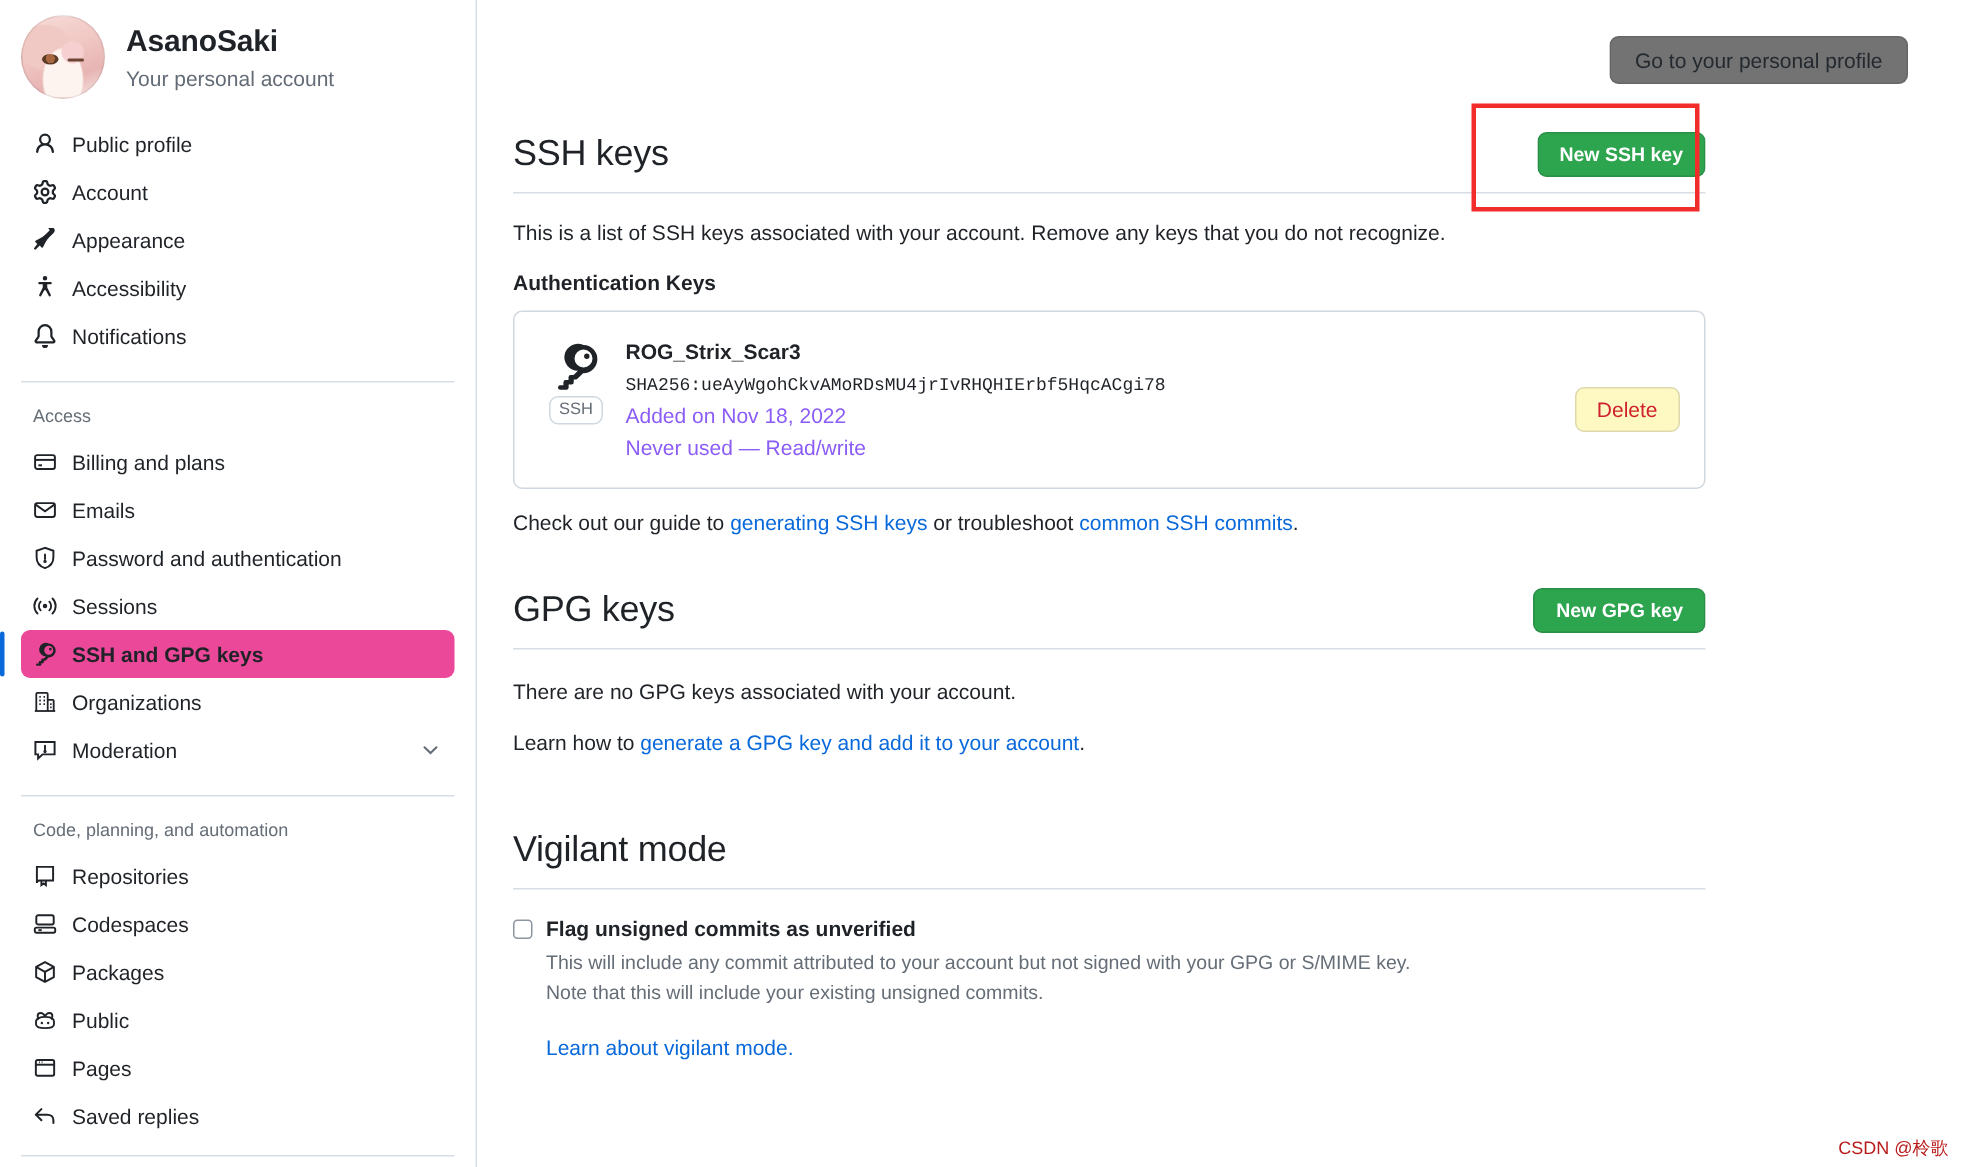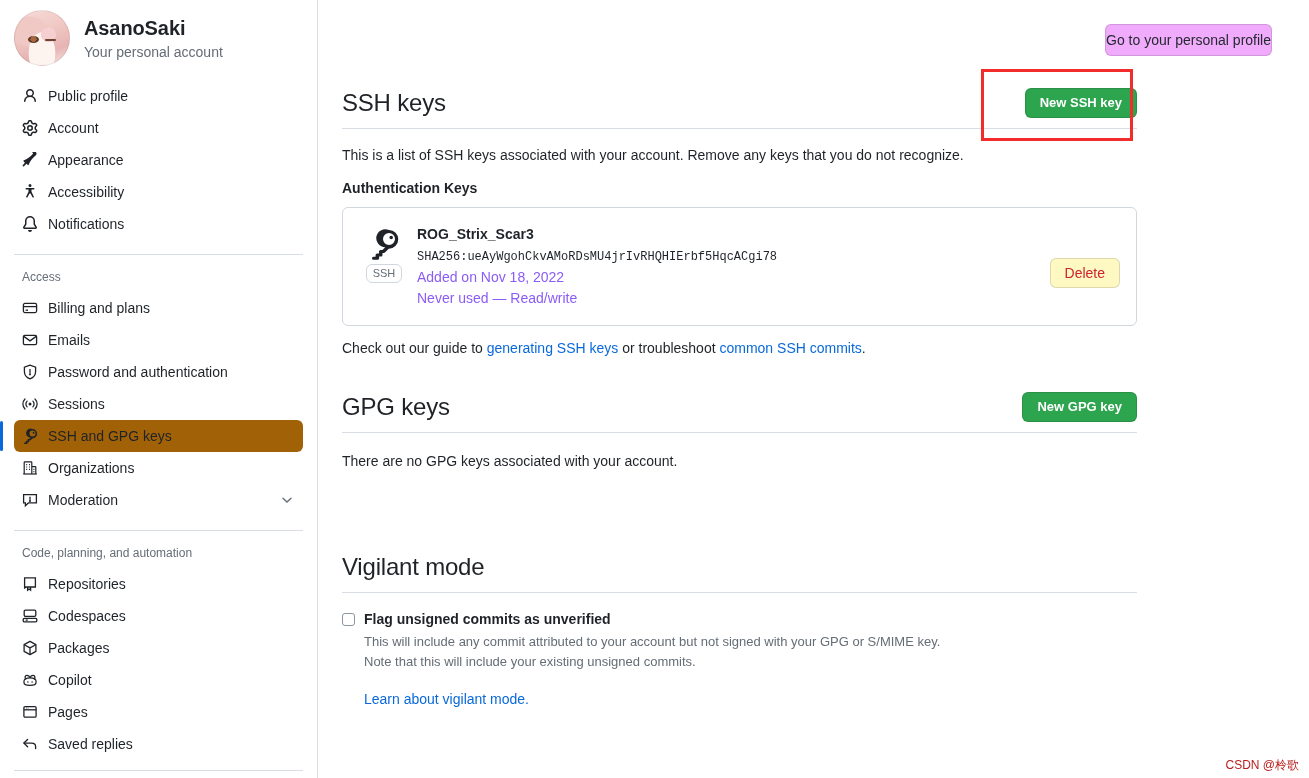--- a/index.html
+++ b/index.html
@@ -63,21 +63,21 @@
     border-radius: 6px;
     font-size: 14px; color: #1f2328;
     cursor: pointer;
   }
   .nav-item + .nav-item { margin-top: 0px; }
   .nav-item .ico {
     width: 16px; height: 16px; flex: 0 0 16px;
     margin-right: 10px; display: block; color: #1f2328;
   }
   .nav-item .lbl { line-height: 20px; }
-  .nav-item.active { background: #a16207; font-weight: normal; }
+  .nav-item.active { background: #ec4899; font-weight: bold; }
   .nav-item.active::before {
     content: ""; position: absolute;
     left: -14px; top: 1px;
     width: 3px; height: 30px;
     background: #0969da; border-radius: 6px;
   }
   .nav-item .chev { margin-left: auto; width: 16px; height: 16px; color: #656d76; }
   .nav-divider {
     height: 1px; background: #d8dee4;
     margin: 14px 14px 0 14px;
@@ -91,26 +91,26 @@
   .main {
     position: absolute; left: 318px; top: 0;
     width: 991px; height: 778px;
     padding: 0;
   }
   .profile-btn-row {
     position: absolute; right: 37px; top: 24px;
   }
   .btn-outline {
     display: inline-block;
-    background: #f0abfc;
+    background: #737373;
     border: 1px solid rgba(31,35,40,0.15);
     border-radius: 6px;
     font-size: 14px; line-height: 20px;
     color: #24292f; font-weight: 500;
-    padding: 5px 0; cursor: pointer;
+    padding: 5px 16px; cursor: pointer;
     font-family: "Liberation Sans", sans-serif;
   }
   .section { position: absolute; left: 24px; width: 795px; }
 
   .sec-head {
     display: flex; align-items: flex-end;
     justify-content: space-between;
     padding-bottom: 10px;
     border-bottom: 1px solid #d8dee4;
   }
@@ -325,21 +325,21 @@
           </svg>
         <span class="lbl">Packages</span>
       </li>
       <li class="nav-item">
         <svg class="ico" viewBox="0 0 16 16" fill="none" stroke="currentColor" stroke-width="1.25">
             <path d="M2 9.1c0-2.1 2.7-3.2 6-3.2s6 1.1 6 3.2v1.7c0 1.6-2.7 2.6-6 2.6s-6-1-6-2.6Z"></path>
             <path d="M8 5.9c-.5-1.6-1.6-2.6-3-2.6-1.2 0-1.9.9-1.9 2.1 0 .9.4 1.6 1 2M8 5.9c.5-1.6 1.6-2.6 3-2.6 1.2 0 1.9.9 1.9 2.1 0 .9-.4 1.6-1 2"></path>
             <circle cx="5.9" cy="10" r="0.8" fill="currentColor" stroke="none"></circle>
             <circle cx="10.1" cy="10" r="0.8" fill="currentColor" stroke="none"></circle>
           </svg>
-        <span class="lbl">Copilot</span>
+        <span class="lbl">Public</span>
       </li>
       <li class="nav-item">
         <svg class="ico" viewBox="0 0 16 16" fill="none" stroke="currentColor" stroke-width="1.3">
             <rect x="1.9" y="2.6" width="12.2" height="10.6" rx="1.2"></rect>
             <path d="M1.9 5.8h12.2"></path>
             <path d="M4 4.2h.5M5.8 4.2h.5"></path>
           </svg>
         <span class="lbl">Pages</span>
       </li>
       <li class="nav-item">
@@ -388,20 +388,21 @@
 
       <div class="note" style="margin-top:12px"><span>Check out our guide to </span><a class="lnk">generating SSH keys</a><span> or troubleshoot </span><a class="lnk">common SSH commits</a><span>.</span></div>
     </div>
 
     <div class="section" style="top:392px;">
       <div class="sec-head">
         <div class="sec-title">GPG keys</div>
         <button class="btn-green">New GPG key</button>
       </div>
       <div class="sec-desc" style="margin-top:18px">There are no GPG keys associated with your account.</div>
+      <div class="note" style="margin-top:13px"><span>Learn how to </span><a class="lnk">generate a GPG key and add it to your account</a><span>.</span></div>
     </div>
 
     <div class="section" style="top:552px;">
       <div class="sec-head">
         <div class="sec-title">Vigilant mode</div>
       </div>
       <div class="vig-row" style="margin-top:16px">
         <span class="chk"></span>
         <div>
           <div class="vig-label">Flag unsigned commits as unverified</div>

